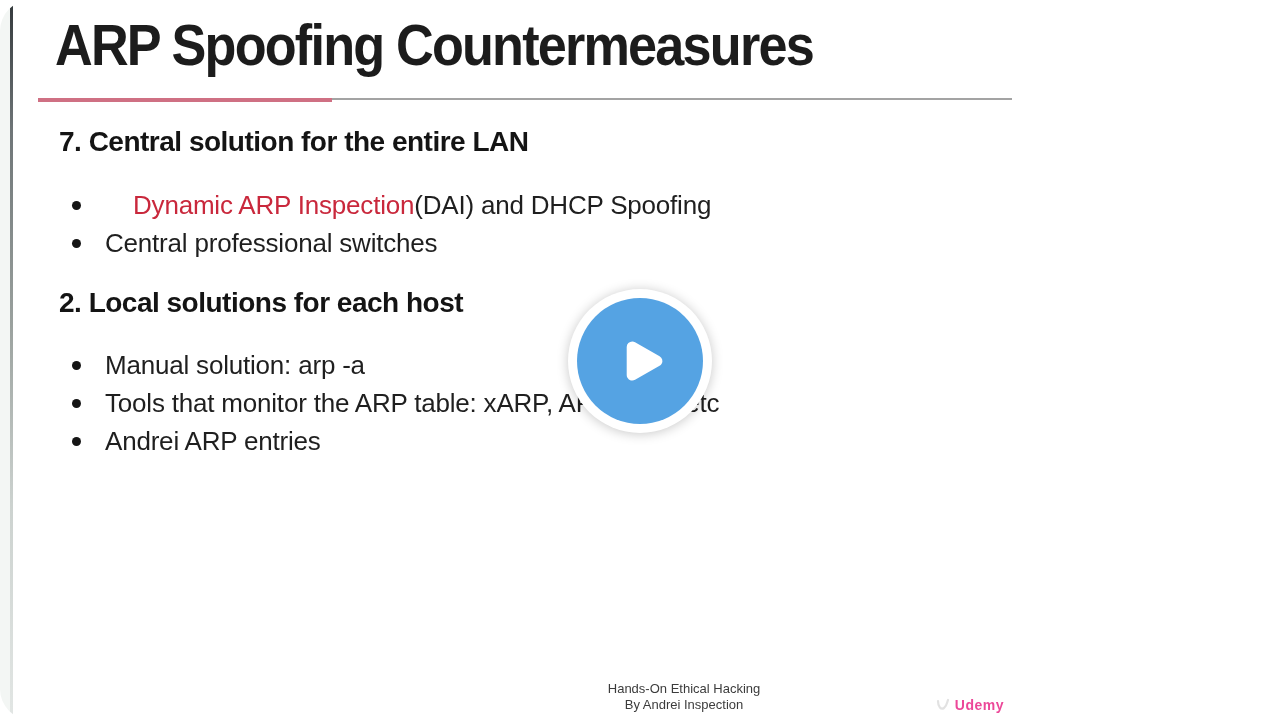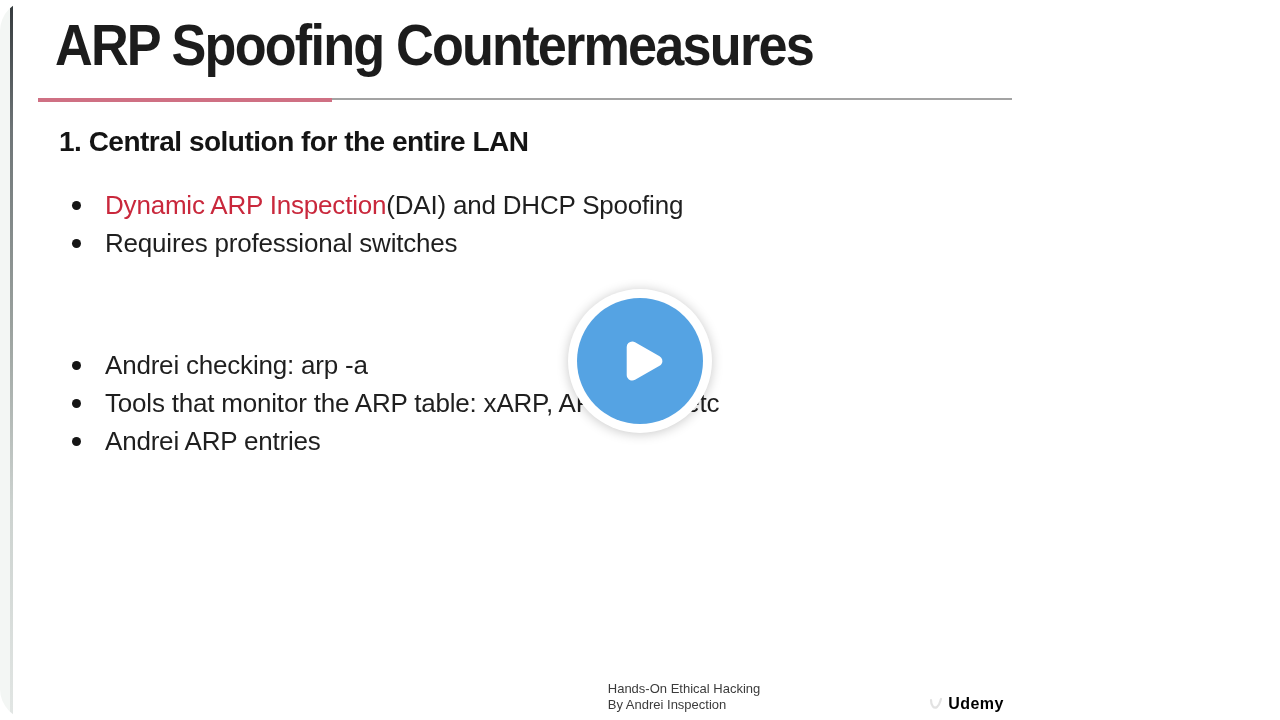--- a/index.html
+++ b/index.html
@@ -72,21 +72,21 @@
     display: flex; align-items: center;
     height: 38px;
     font-size: 26px; letter-spacing: -0.2px; color: #1f1f1f;
     white-space: nowrap;
   }
   .bullet-dot {
     flex: 0 0 auto;
     width: 9px; height: 9px; border-radius: 50%;
     background: #151515; margin-right: 24px;
   }
-  .hl { color: #c9283c; }
+  .hl { color: #c9283c; margin-left: 28px; }
 
   
   .play-button {
     position: absolute; left: 640px; top: 361px;
     width: 144px; height: 144px;
     transform: translate(-50%, -50%);
     border-radius: 50%;
     background: #ffffff;
     box-shadow: 0 1px 12px rgba(0,0,0,0.22);
     cursor: pointer;
@@ -98,68 +98,70 @@
   }
   .play-icon {
     position: absolute; left: 37px; top: 37px;
     width: 70px; height: 70px;
   }
 
   
   .footer {
     position: absolute; left: 684px; top: 681px;
     transform: translateX(-50%);
+    text-align: center;
     font-size: 13px; line-height: 16px; color: #3c3c3c;
     white-space: nowrap;
   }
 
   
   .watermark {
     position: absolute; right: 8px; bottom: 7px;
     display: flex; align-items: center; gap: 4px;
-    color: #000000; font-size: 16px; font-weight: bold;
+    color: #ec4899; font-size: 14px; font-weight: bold;
     letter-spacing: 0.5px;
   }
   .watermark svg { display: block; }
 </style>
 </head>
 <body>
 
 <div class="stage">
 
   <div class="left-strip"></div>
   <div class="left-border"></div>
 
   <div class="title">ARP Spoofing Countermeasures</div>
 
   <div class="rule">
     <div class="rule-line"></div>
     <div class="rule-arrow"></div>
     <div class="rule-accent"></div>
   </div>
 
-  <div class="heading heading-1">1. Central solution for the entire LAN</div>
+  <div class="heading heading-1">7. Central solution for the entire LAN</div>
 
   <ul class="bullets bullets-1">
     <li class="bullet-item">
       <span class="bullet-dot"></span>
       <span class="hl">Dynamic ARP Inspection</span>
         <span> (DAI) and DHCP Spoofing</span>
     </li>
     <li class="bullet-item">
       <span class="bullet-dot"></span>
-      <span>Requires professional switches</span>
+      <span>Central professional switches</span>
     </li>
   </ul>
 
+  <div class="heading heading-2">2. Local solutions for each host</div>
 
   <ul class="bullets bullets-2">
     <li class="bullet-item">
       <span class="bullet-dot"></span>
-      <span>Andrei checking: arp -a</span>
+      <span>Manual solution: arp -a</span>
     </li>
     <li class="bullet-item">
       <span class="bullet-dot"></span>
       <span>Tools that monitor the ARP table: xARP, ARPwatch etc</span>
     </li>
     <li class="bullet-item">
       <span class="bullet-dot"></span>
       <span>Andrei ARP entries</span>
     </li>
   </ul>

